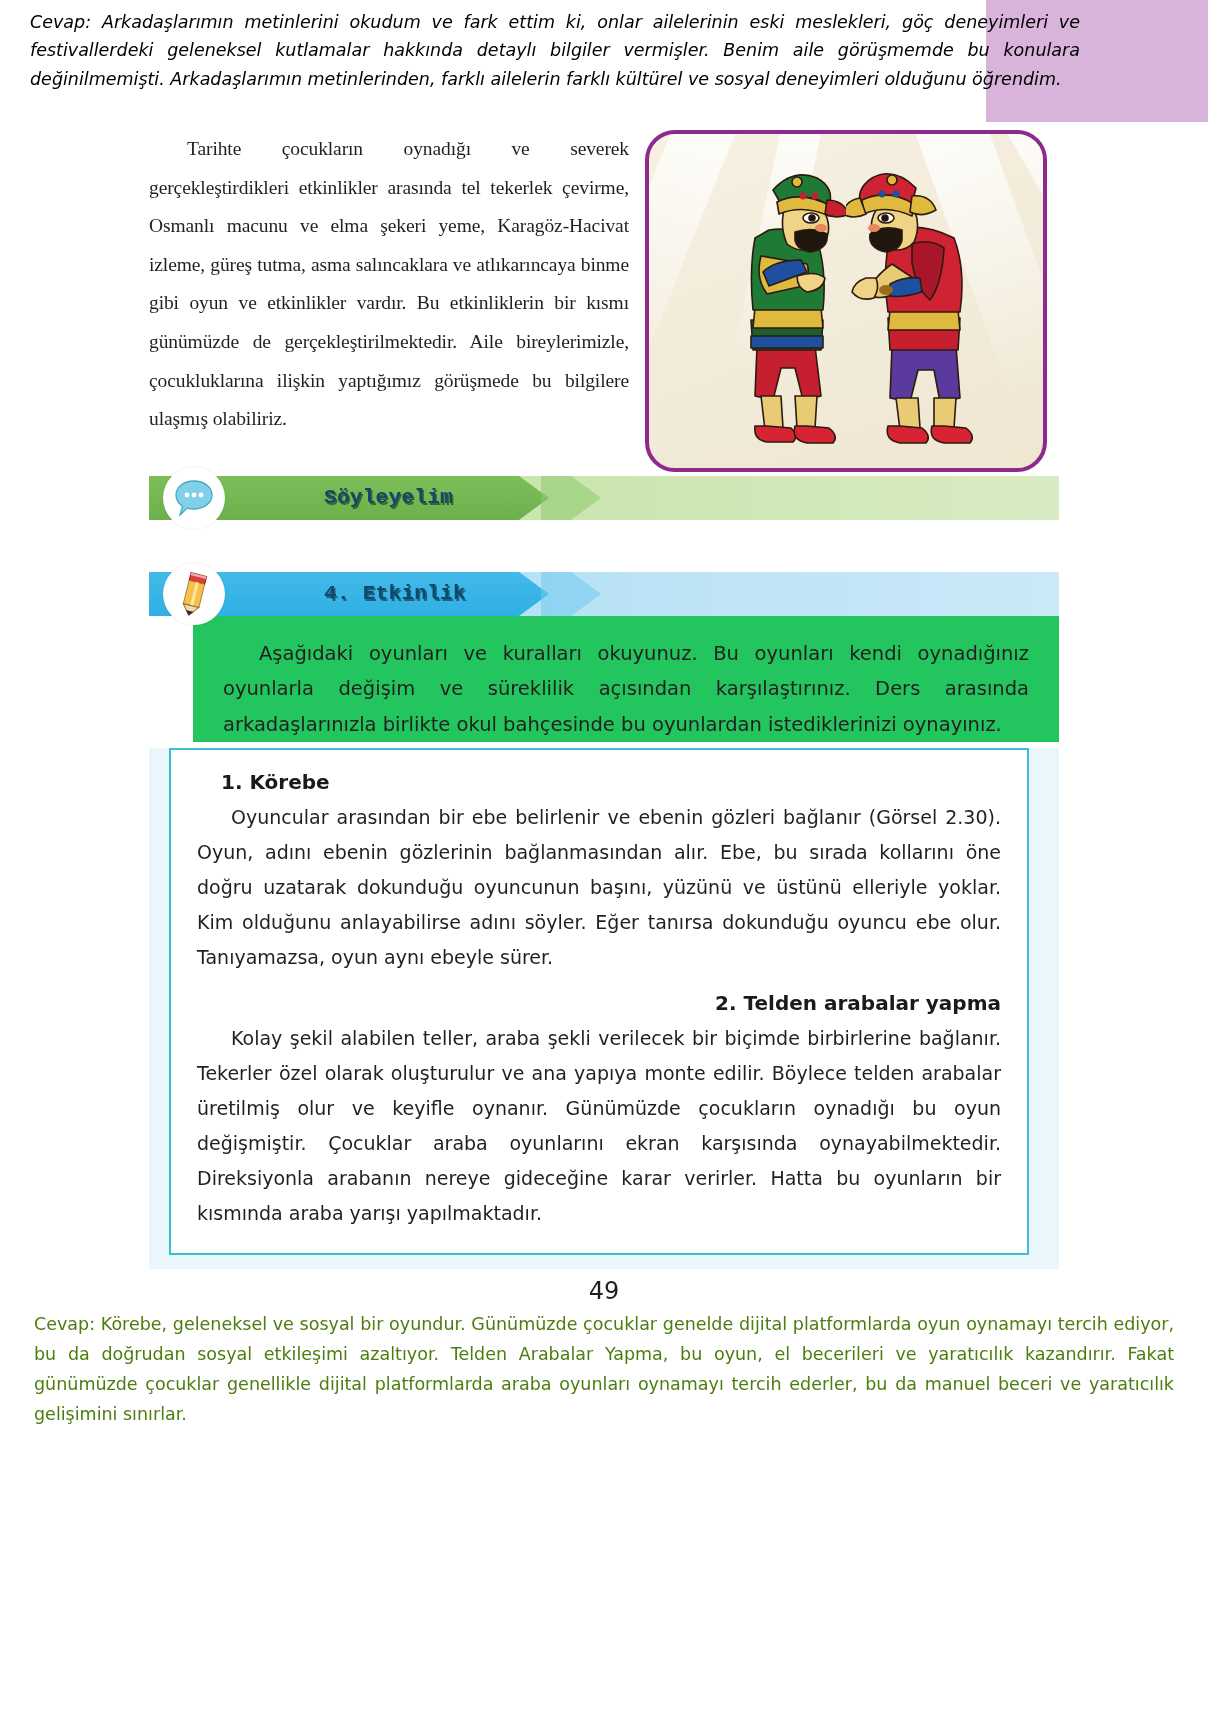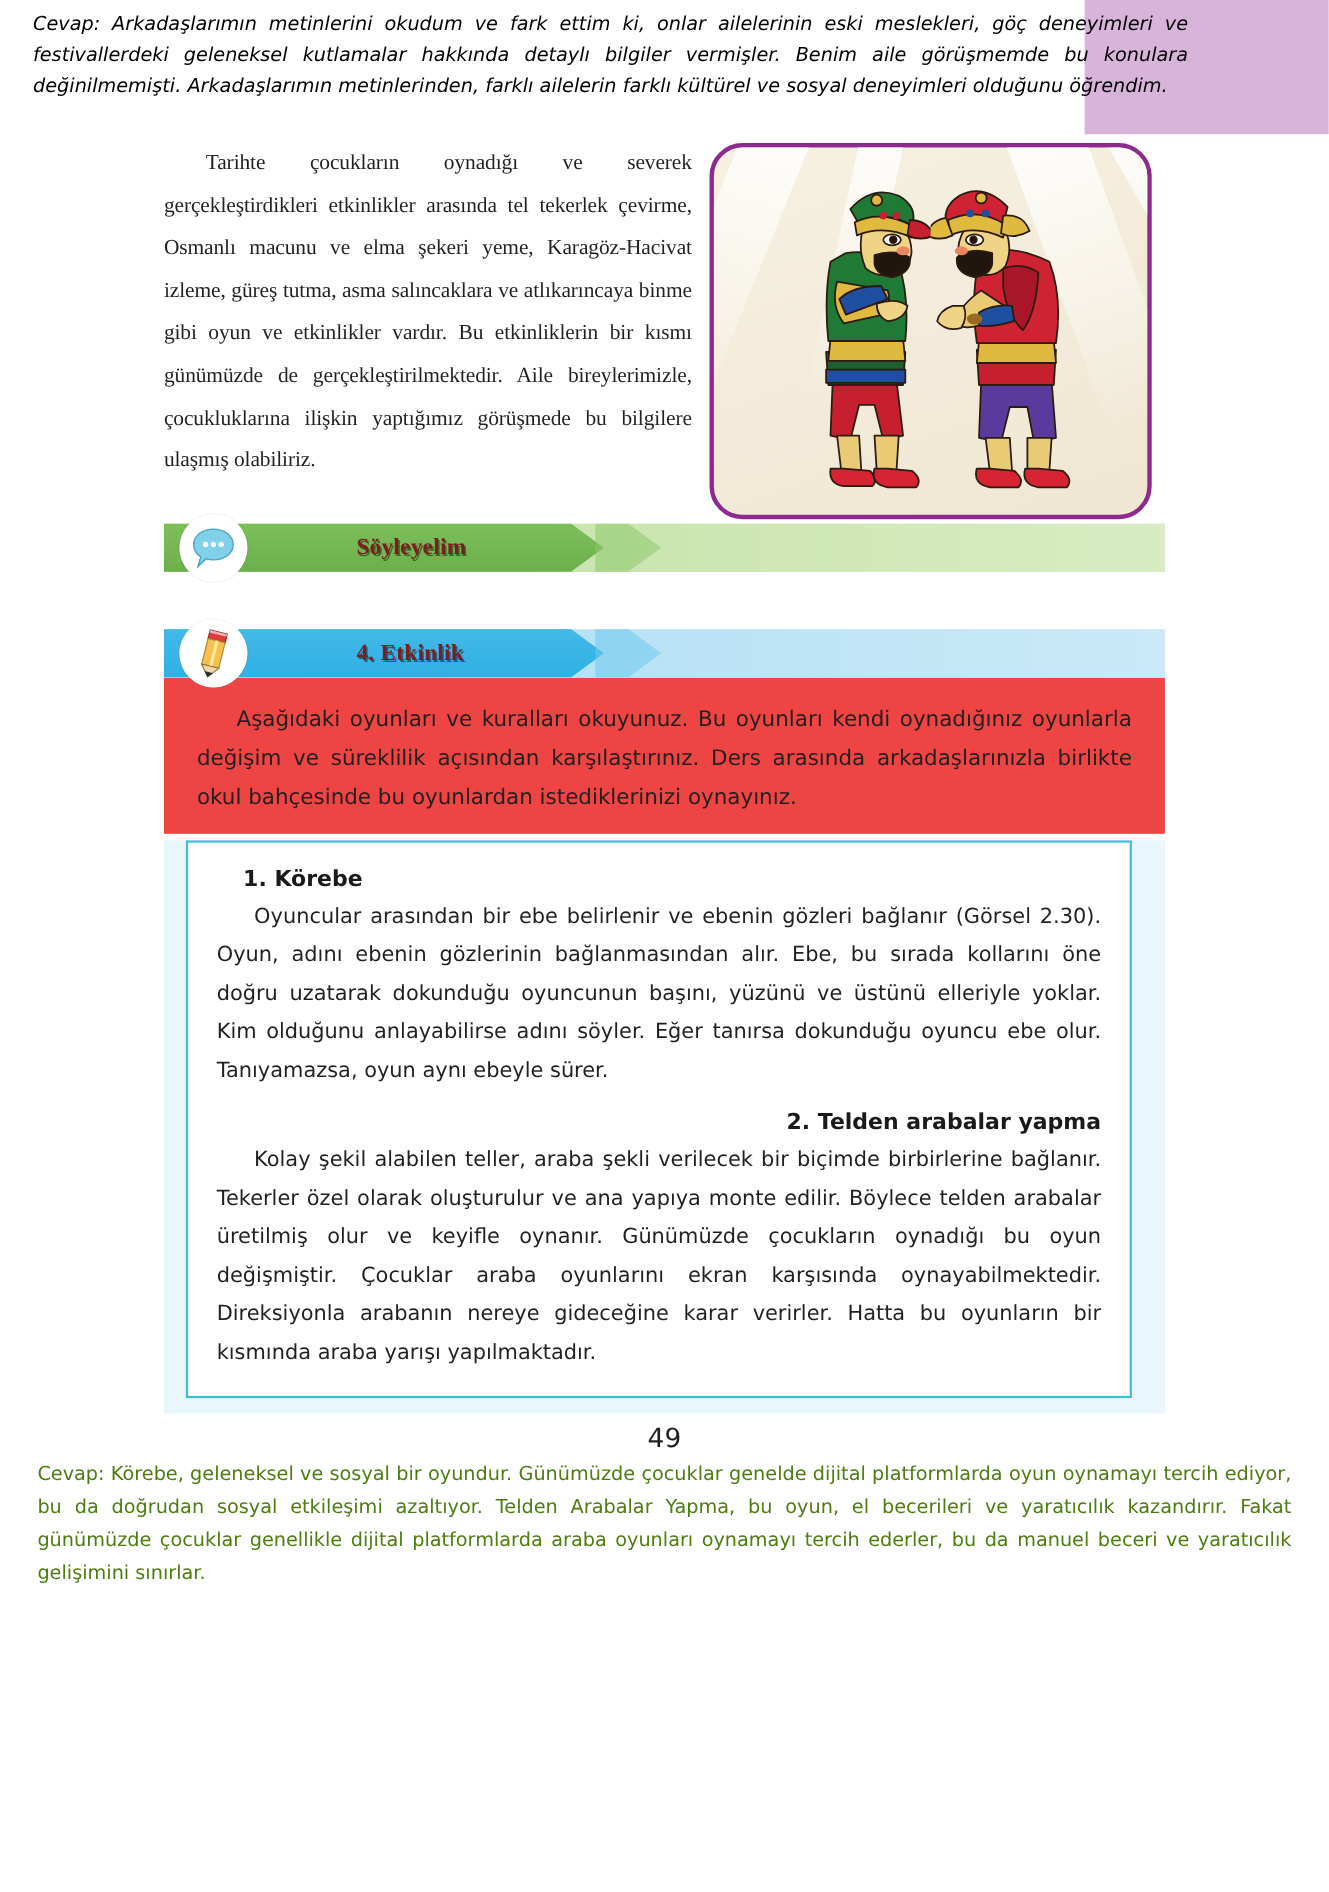--- a/index.html
+++ b/index.html
@@ -129,24 +129,24 @@
     width: 60px; height: 44px;
     clip-path: polygon(0 0, 30px 0, 60px 22px, 30px 44px, 0 44px);
     opacity: .55;
   }
   .banner-title {
     position: relative;
     z-index: 4;
     margin-left: 175px;
     font-size: 21px;
     font-weight: bold;
-    color: #7f1d1d;
+    color: #0c4a6e;
     letter-spacing: .3px;
     text-shadow: 1.5px 1.5px 0 rgba(0,0,0,.45);
-    font-family: Liberation Serif, serif;
+    font-family: Liberation Mono, monospace;
   }
   .banner-icon {
     position: absolute;
     left: 14px; top: -9px;
     width: 62px; height: 62px;
     border-radius: 50%;
     background: #ffffff;
     z-index: 5;
     display: flex; align-items: center; justify-content: center;
     box-shadow: 0 0 0 1px rgba(0,0,0,.05);
@@ -164,21 +164,21 @@
   
   .green .banner-bg   { background: linear-gradient(to right,#bfe0a0,#d8ecc3); }
   .green .banner-arrow{ background: linear-gradient(to bottom,#7cbf5a,#6cb04c); }
   .green .banner-arrow2{ background: #8cc96c; }
   .green .activity-body { background: #e8f2de; }
 
   
   .blue .banner-bg    { background: linear-gradient(to right,#a9dcf2,#cbe9f8); }
   .blue .banner-arrow { background: linear-gradient(to bottom,#43b9e8,#2fb0e4); }
   .blue .banner-arrow2{ background: #6ecaef; }
-  .blue .activity-body{ background: #ef4444; padding-bottom: 16px; }
+  .blue .activity-body{ background: #22c55e; padding-bottom: 0; margin-left: 44px; }
 
   
   .games-box {
     margin: 6px 30px 0 20px;
     background: #ffffff;
     border: 2.5px solid #3dbdd6;
     padding: 20px 26px 22px 26px;
   }
   .game-title {
     font-size: 20px;

